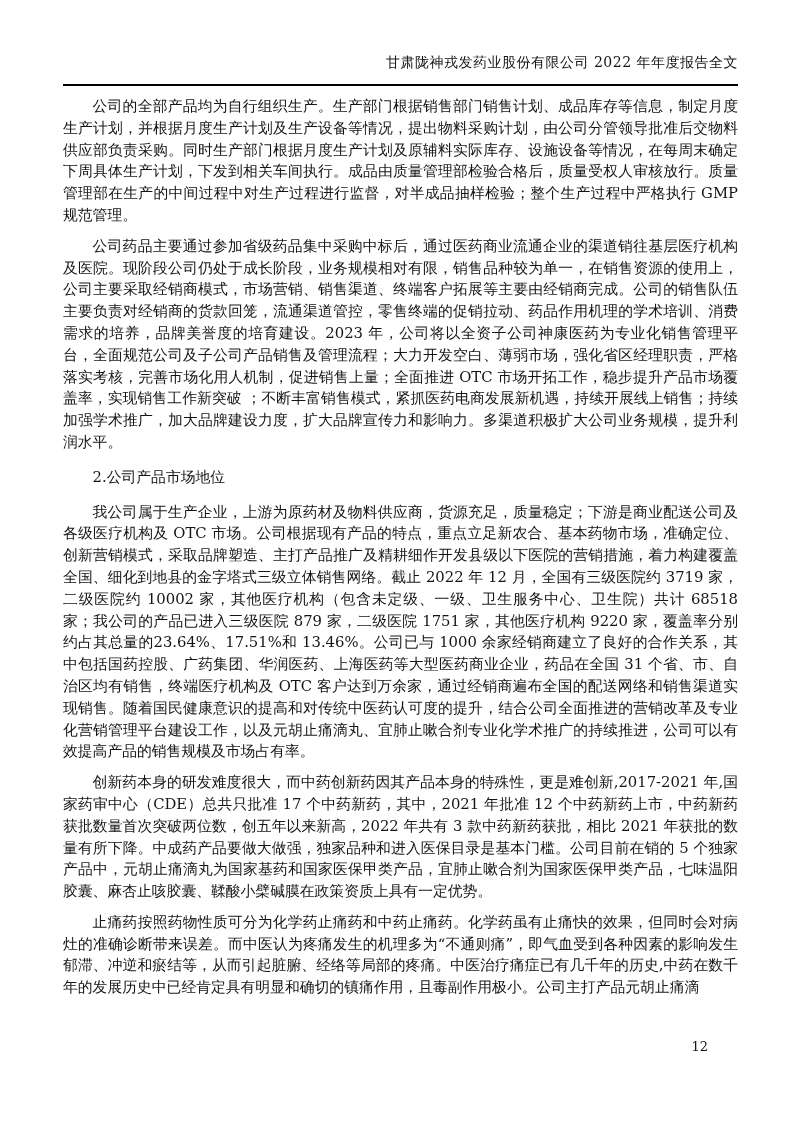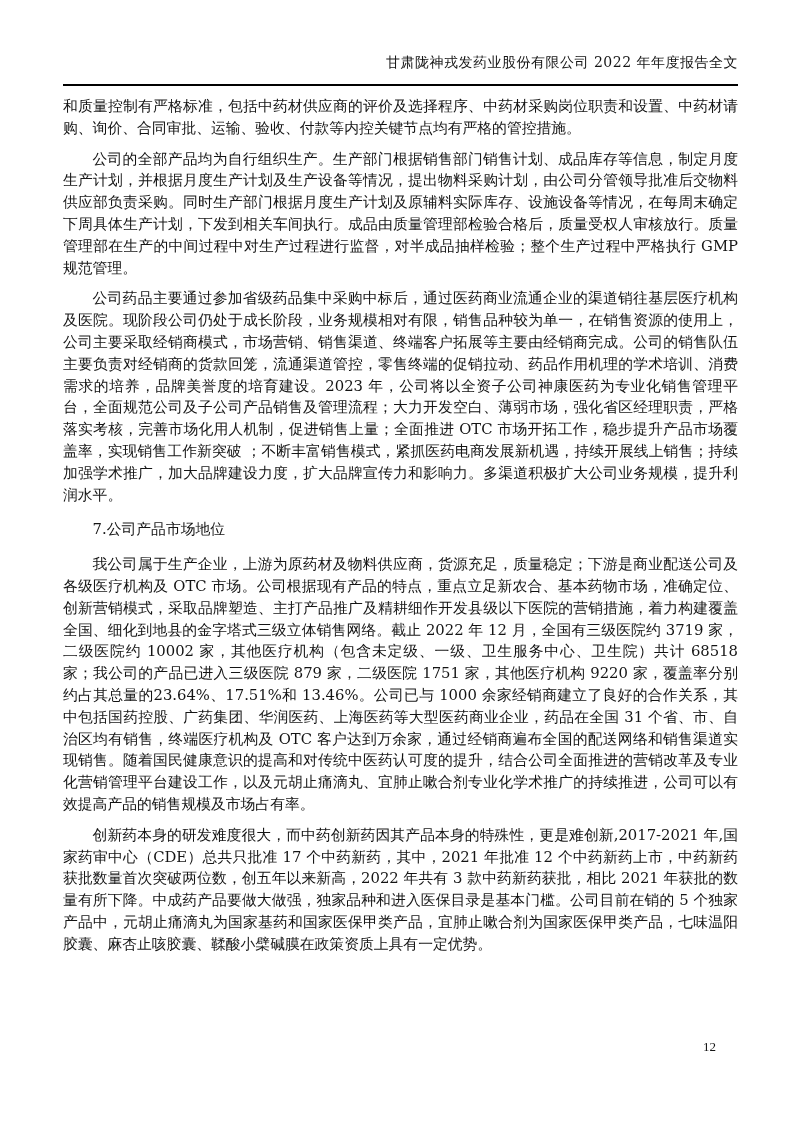--- a/index.html
+++ b/index.html
@@ -53,38 +53,37 @@
   .content p.cont {
     text-indent: 0;
   }
   .content p.heading {
     margin: 13px 0 13px 0;
     text-indent: 2em;
   }
   .page-number {
     position: absolute;
     top: 1039px;
-    right: 77px;
+    right: 85px;
     font-size: 13px;
-    font-family: Liberation Serif, serif;
   }
 </style>
 </head>
 <body>
 
 <div class="page">
 
   <div class="header-row">甘肃陇神戎发药业股份有限公司 2022 年年度报告全文</div>
 
   <div class="header-rule"></div>
 
   <div class="content">
-    <p class="cont">和质量控制有严格标准，包括中药材供应商的评价及选择程序、中药材采购岗位职责和设置、中药材请购、询价、合同审批、运输、验收、付款等内控关键节点均有严格的管控措施。</p>
     <p class="para">公司的全部产品均为自行组织生产。生产部门根据销售部门销售计划、成品库存等信息，制定月度生产计划，并根据月度生产计划及生产设备等情况，提出物料采购计划，由公司分管领导批准后交物料供应部负责采购。同时生产部门根据月度生产计划及原辅料实际库存、设施设备等情况，在每周末确定下周具体生产计划，下发到相关车间执行。成品由质量管理部检验合格后，质量受权人审核放行。质量管理部在生产的中间过程中对生产过程进行监督，对半成品抽样检验；整个生产过程中严格执行 GMP 规范管理。</p>
     <p class="para">公司药品主要通过参加省级药品集中采购中标后，通过医药商业流通企业的渠道销往基层医疗机构及医院。现阶段公司仍处于成长阶段，业务规模相对有限，销售品种较为单一，在销售资源的使用上，公司主要采取经销商模式，市场营销、销售渠道、终端客户拓展等主要由经销商完成。公司的销售队伍主要负责对经销商的货款回笼，流通渠道管控，零售终端的促销拉动、药品作用机理的学术培训、消费需求的培养，品牌美誉度的培育建设。2023 年，公司将以全资子公司神康医药为专业化销售管理平台，全面规范公司及子公司产品销售及管理流程；大力开发空白、薄弱市场，强化省区经理职责，严格落实考核，完善市场化用人机制，促进销售上量；全面推进 OTC 市场开拓工作，稳步提升产品市场覆盖率，实现销售工作新突破 ；不断丰富销售模式，紧抓医药电商发展新机遇，持续开展线上销售；持续加强学术推广，加大品牌建设力度，扩大品牌宣传力和影响力。多渠道积极扩大公司业务规模，提升利润水平。</p>
-    <p class="heading">7.公司产品市场地位</p>
+    <p class="heading">2.公司产品市场地位</p>
     <p class="para">我公司属于生产企业，上游为原药材及物料供应商，货源充足，质量稳定；下游是商业配送公司及各级医疗机构及 OTC 市场。公司根据现有产品的特点，重点立足新农合、基本药物市场，准确定位、创新营销模式，采取品牌塑造、主打产品推广及精耕细作开发县级以下医院的营销措施，着力构建覆盖全国、细化到地县的金字塔式三级立体销售网络。截止 2022 年 12 月，全国有三级医院约 3719 家，二级医院约 10002 家，其他医疗机构（包含未定级、一级、卫生服务中心、卫生院）共计 68518 家；我公司的产品已进入三级医院 879 家，二级医院 1751 家，其他医疗机构 9220 家，覆盖率分别约占其总量的23.64%、17.51%和 13.46%。公司已与 1000 余家经销商建立了良好的合作关系，其中包括国药控股、广药集团、华润医药、上海医药等大型医药商业企业，药品在全国 31 个省、市、自治区均有销售，终端医疗机构及 OTC 客户达到万余家，通过经销商遍布全国的配送网络和销售渠道实现销售。随着国民健康意识的提高和对传统中医药认可度的提升，结合公司全面推进的营销改革及专业化营销管理平台建设工作，以及元胡止痛滴丸、宜肺止嗽合剂专业化学术推广的持续推进，公司可以有效提高产品的销售规模及市场占有率。</p>
     <p class="para">创新药本身的研发难度很大，而中药创新药因其产品本身的特殊性，更是难创新,2017-2021 年,国家药审中心（CDE）总共只批准 17 个中药新药，其中，2021 年批准 12 个中药新药上市，中药新药获批数量首次突破两位数，创五年以来新高，2022 年共有 3 款中药新药获批，相比 2021 年获批的数量有所下降。中成药产品要做大做强，独家品种和进入医保目录是基本门槛。公司目前在销的 5 个独家产品中，元胡止痛滴丸为国家基药和国家医保甲类产品，宜肺止嗽合剂为国家医保甲类产品，七味温阳胶囊、麻杏止咳胶囊、鞣酸小檗碱膜在政策资质上具有一定优势。</p>
+    <p class="para">止痛药按照药物性质可分为化学药止痛药和中药止痛药。化学药虽有止痛快的效果，但同时会对病灶的准确诊断带来误差。而中医认为疼痛发生的机理多为“不通则痛”，即气血受到各种因素的影响发生郁滞、冲逆和瘀结等，从而引起脏腑、经络等局部的疼痛。中医治疗痛症已有几千年的历史,中药在数千年的发展历史中已经肯定具有明显和确切的镇痛作用，且毒副作用极小。公司主打产品元胡止痛滴</p>
   </div>
 
   <div class="page-number">12</div>
 
 </div>
 
 </body></html>

